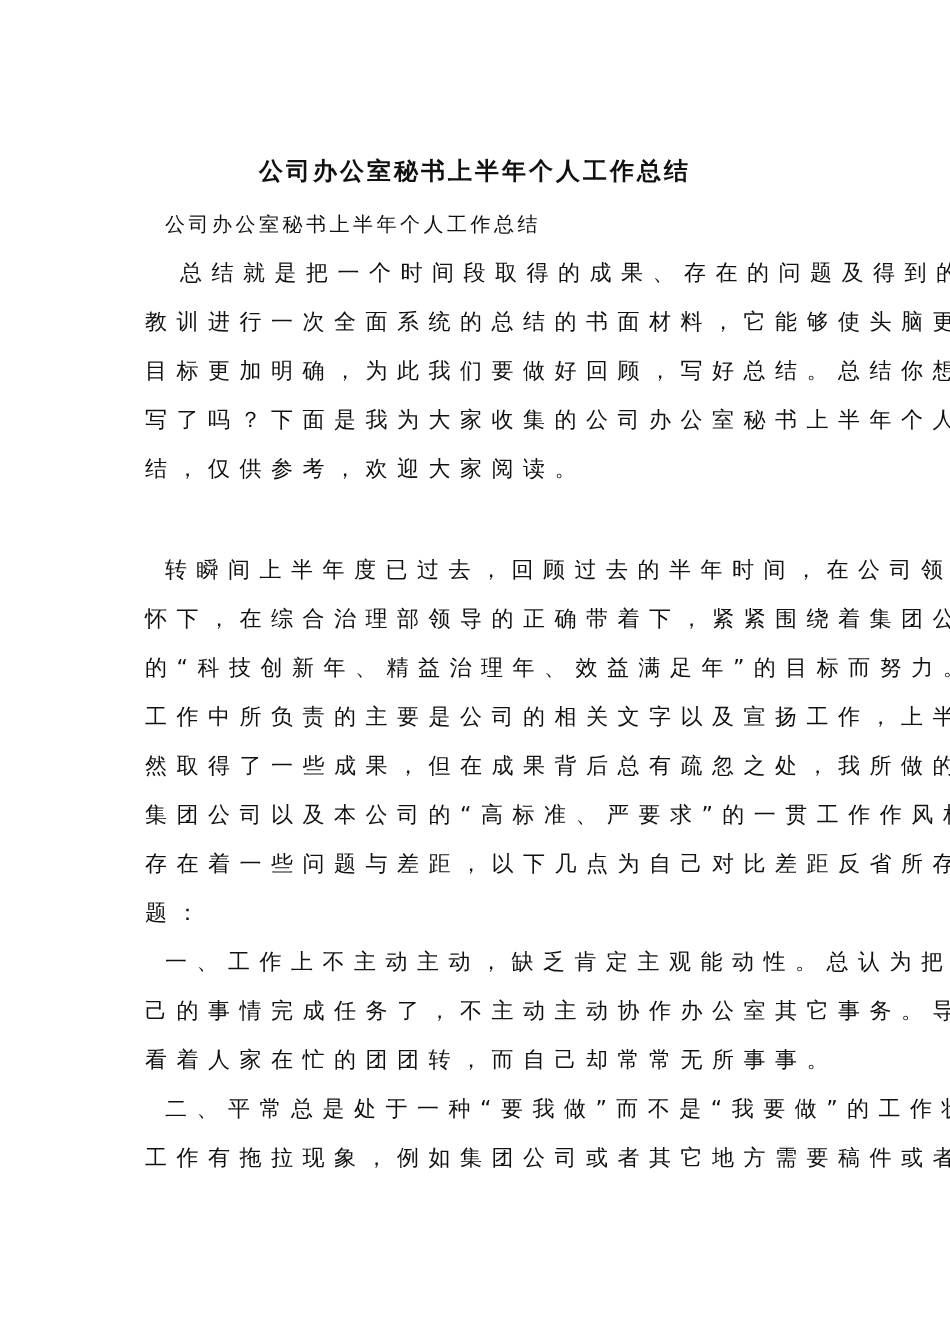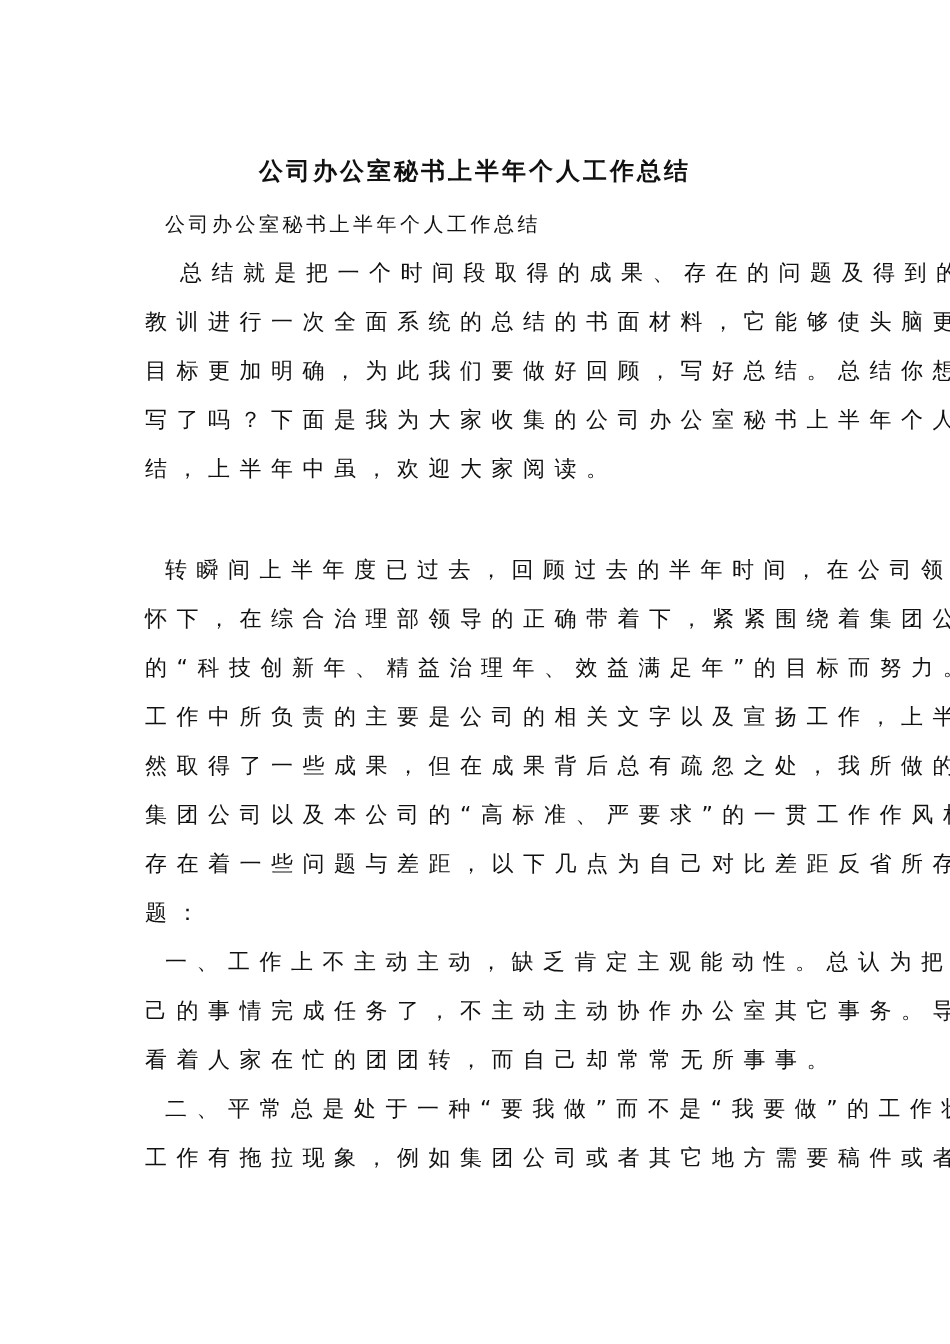--- a/index.html
+++ b/index.html
@@ -16,21 +16,21 @@
 <body>
 
 <div class="title">公司办公室秘书上半年个人工作总结</div>
 <div class="subtitle">公司办公室秘书上半年个人工作总结</div>
 
 <div id="body-lines">
     <div class="line" style="top: 258px; left: 180px;">总结就是把一个时间段取得的成果、存在的问题及得到的阅历和</div>
     <div class="line" style="top: 307px; left: 145px;">教训进行一次全面系统的总结的书面材料，它能够使头脑更加清醒，</div>
     <div class="line" style="top: 356px; left: 145px;">目标更加明确，为此我们要做好回顾，写好总结。总结你想好怎么</div>
     <div class="line" style="top: 405px; left: 145px;">写了吗？下面是我为大家收集的公司办公室秘书上半年个人工作总</div>
-    <div class="line" style="top: 454px; left: 145px;">结，上半年中虽，欢迎大家阅读。</div>
+    <div class="line" style="top: 454px; left: 145px;">结，仅供参考，欢迎大家阅读。</div>
     <div class="line" style="top: 555px; left: 165px;">转瞬间上半年度已过去，回顾过去的半年时间，在公司领导的关</div>
     <div class="line" style="top: 604px; left: 145px;">怀下，在综合治理部领导的正确带着下，紧紧围绕着集团公司提出</div>
     <div class="line" style="top: 653px; left: 145px;">的“科技创新年、精益治理年、效益满足年”的目标而努力。我在</div>
     <div class="line" style="top: 702px; left: 145px;">工作中所负责的主要是公司的相关文字以及宣扬工作，上半年中虽</div>
     <div class="line" style="top: 751px; left: 145px;">然取得了一些成果，但在成果背后总有疏忽之处，我所做的工作与</div>
     <div class="line" style="top: 800px; left: 145px;">集团公司以及本公司的“高标准、严要求”的一贯工作作风相比还</div>
     <div class="line" style="top: 849px; left: 145px;">存在着一些问题与差距，以下几点为自己对比差距反省所存在的问</div>
     <div class="line" style="top: 898px; left: 145px;">题：</div>
     <div class="line" style="top: 947px; left: 165px;">一、工作上不主动主动，缺乏肯定主观能动性。总认为把属于自</div>
     <div class="line" style="top: 996px; left: 145px;">己的事情完成任务了，不主动主动协作办公室其它事务。导致平常</div>

